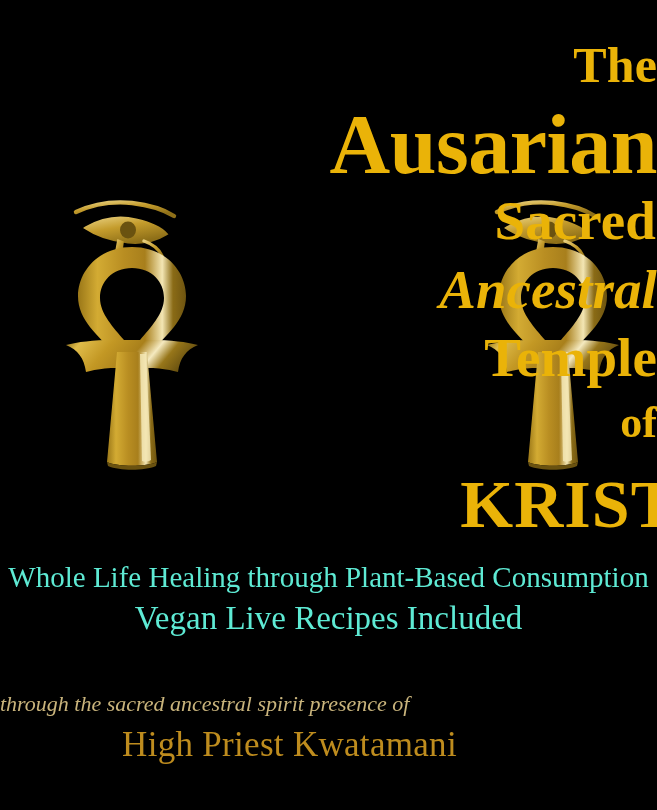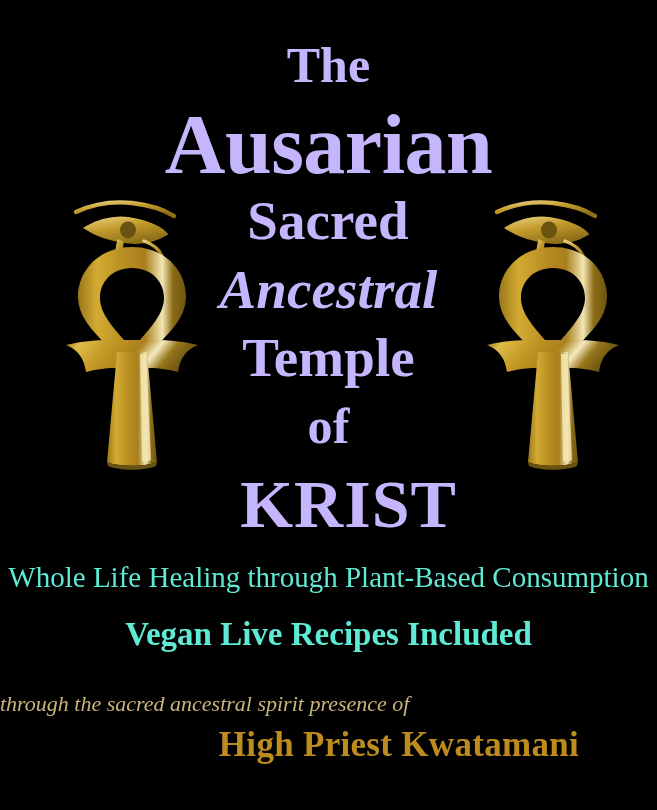--- a/index.html
+++ b/index.html
@@ -21,25 +21,26 @@
   
   .title-stack {
     position: absolute;
     left: 0;
     top: 0;
     width: 657px;
     text-align: center;
     z-index: 5;
   }
   .t-line {
-    color: #c4b5fd;
+    color: #eab308;
     font-weight: bold;
     line-height: 1;
     white-space: nowrap;
     letter-spacing: 0.1px;
+    text-align: right;
   }
   .t-the {
     position: absolute;
     top: 40px;
     left: 0;
     width: 657px;
     font-size: 50px;
   }
   .t-ausarian {
     position: absolute;
@@ -69,21 +70,21 @@
     top: 330px;
     left: 0;
     width: 657px;
     font-size: 55px;
   }
   .t-of {
     position: absolute;
     top: 401px;
     left: 0;
     width: 657px;
-    font-size: 50px;
+    font-size: 44px;
   }
   .t-krist {
     position: absolute;
     top: 470px;
     left: 0;
     width: 657px;
     font-size: 68px;
     letter-spacing: 1px;
     padding-left: 20px;
   }
@@ -97,45 +98,45 @@
     color: #5eead4;
     white-space: nowrap;
     line-height: 1;
   }
   .tag-1 {
     top: 563px;
     font-size: 29px;
     font-weight: normal;
   }
   .tag-2 {
-    top: 618px;
+    top: 602px;
     font-size: 33px;
-    font-weight: bold;
+    font-weight: normal;
   }
 
   
   .byline {
     position: absolute;
     left: 0;
     width: 657px;
     text-align: left;
     color: #C9B47C;
     font-style: italic;
     font-size: 22px;
     top: 693px;
     white-space: nowrap;
     line-height: 1;
   }
   .author-name {
     position: absolute;
     left: 0;
     width: 579px;
-    text-align: right;
+    text-align: center;
     color: #BE8C1E;
-    font-weight: bold;
+    font-weight: normal;
     font-size: 35px;
     top: 727px;
     white-space: nowrap;
     line-height: 1;
     letter-spacing: 0.3px;
   }
 
   
   .ankh {
     position: absolute;

